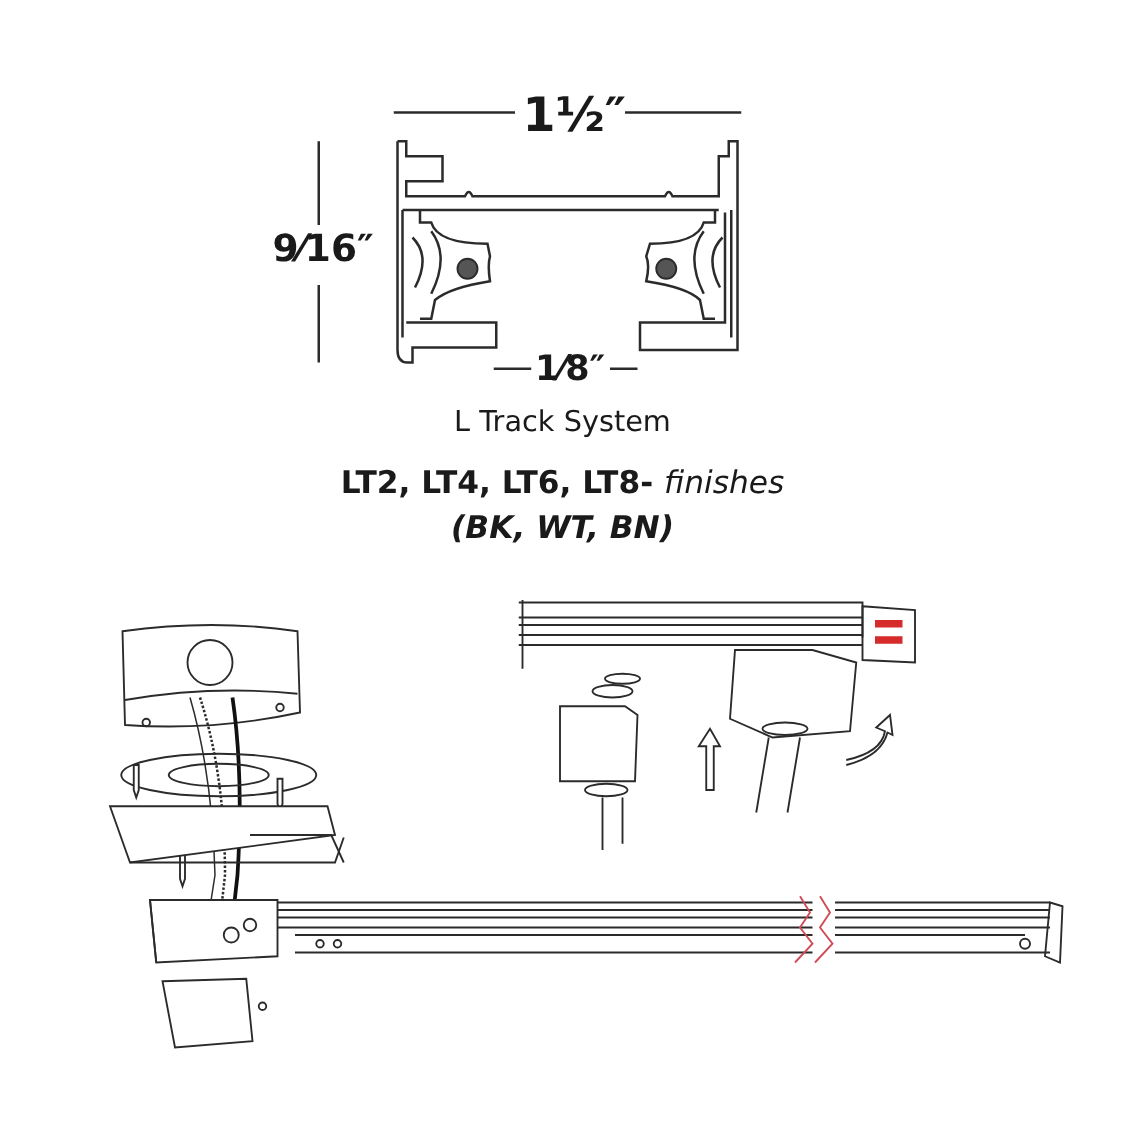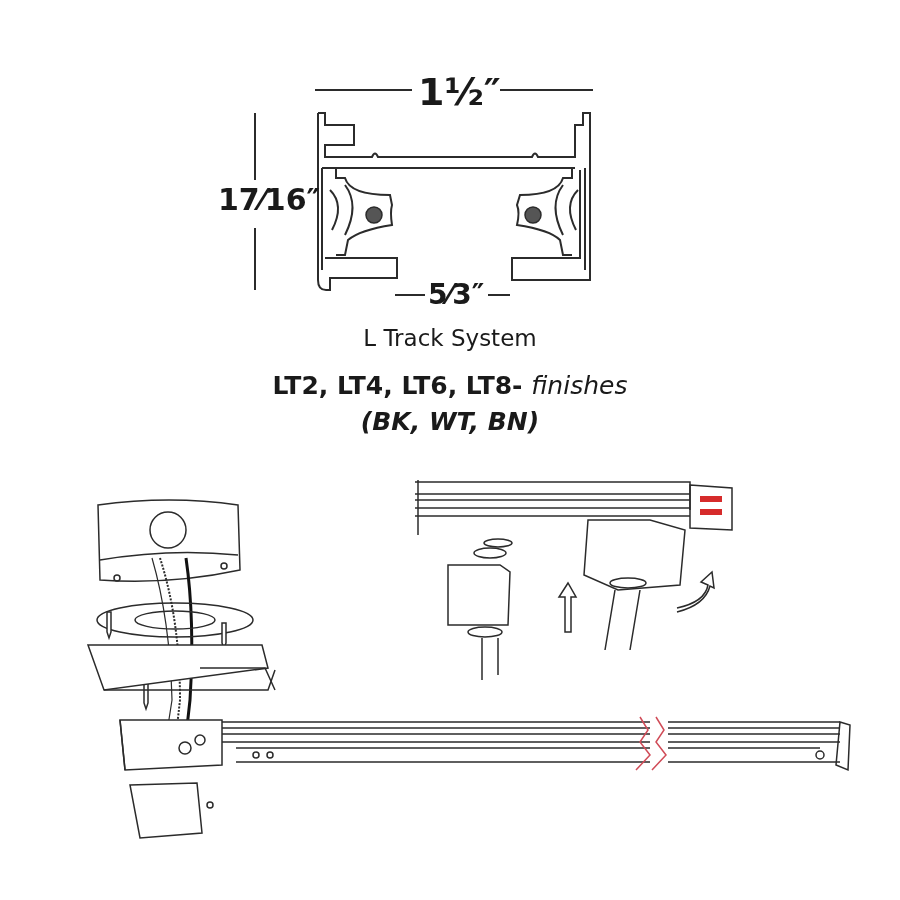--- a/index.html
+++ b/index.html
@@ -44,22 +44,22 @@
       <path d="M578,190 Q563,205 576,230"></path>
       <path d="M563,185 Q548,205 563,235"></path>
     </g>
 
     <circle cx="374" cy="215" r="8" fill="#555555" stroke="#2b2b2b" stroke-width="1.5"></circle>
     <circle cx="533" cy="215" r="8" fill="#555555" stroke="#2b2b2b" stroke-width="1.5"></circle>
   </svg>
 </div>
 
 <span class="dim-label" style="left:418px;top:70px;font-size:38px;">1½″</span>
-<span class="dim-label" style="left:218px;top:182px;font-size:30px;">17⁄16″</span>
-<span class="dim-label" style="left:428px;top:278px;font-size:28px;">5⁄3″</span>
+<span class="dim-label" style="left:218px;top:182px;font-size:30px;">9⁄16″</span>
+<span class="dim-label" style="left:428px;top:278px;font-size:28px;">1⁄8″</span>
 
 <div class="caption caption-sub">L Track System</div>
 <div class="caption caption-models">
   <span>LT2, LT4, LT6, LT8-</span>
   <span class="italic">finishes</span>
 </div>
 <div class="caption caption-finishes">(BK, WT, BN)</div>
 
 <div class="abs" style="left:0;top:460px;width:900px;height:440px;">
   <svg width="900" height="440" viewBox="0 460 900 440">

